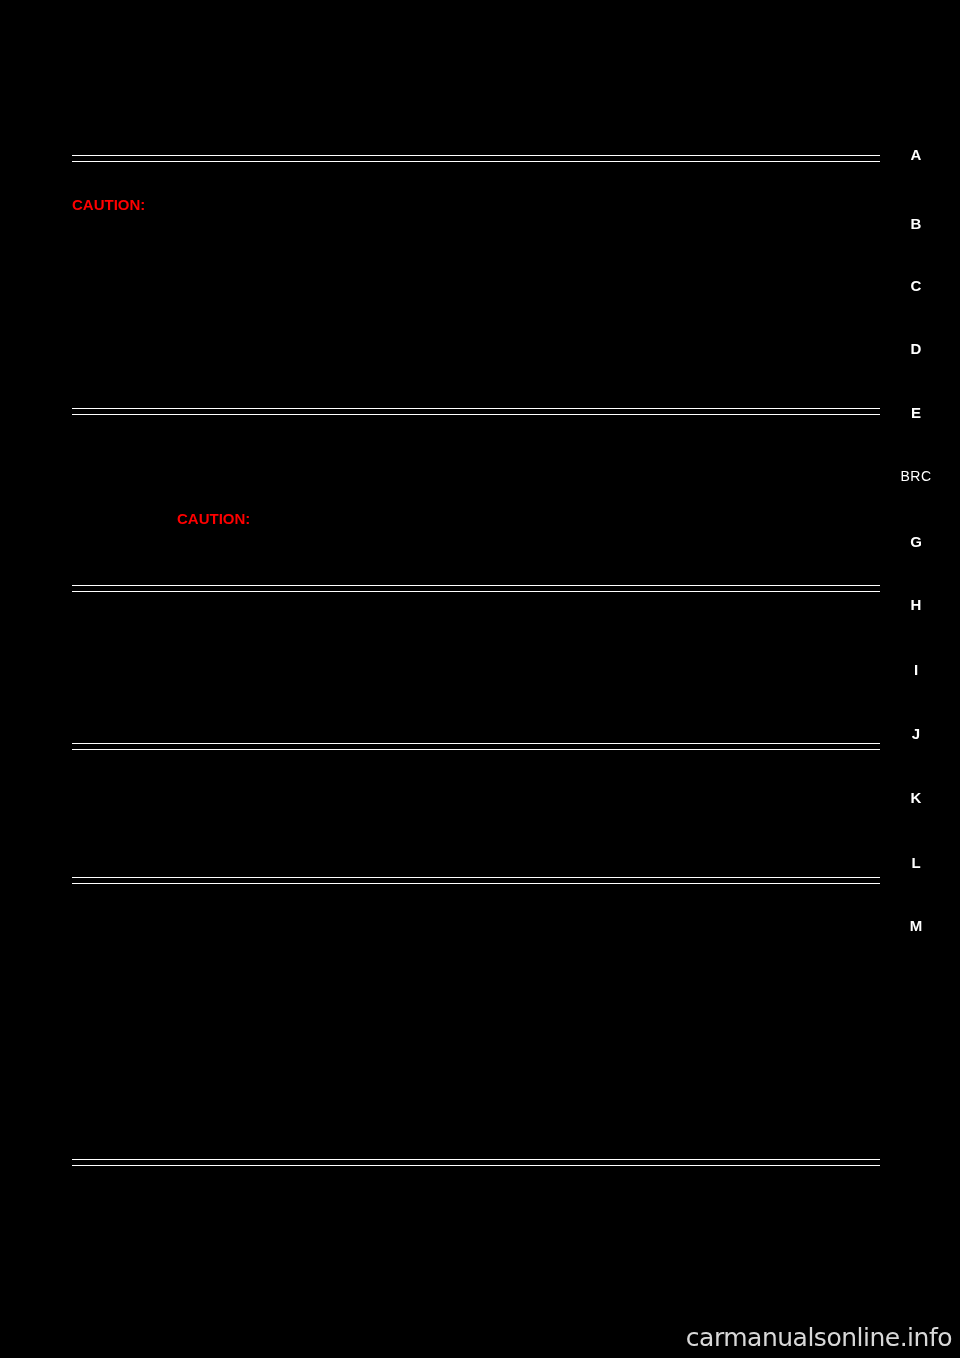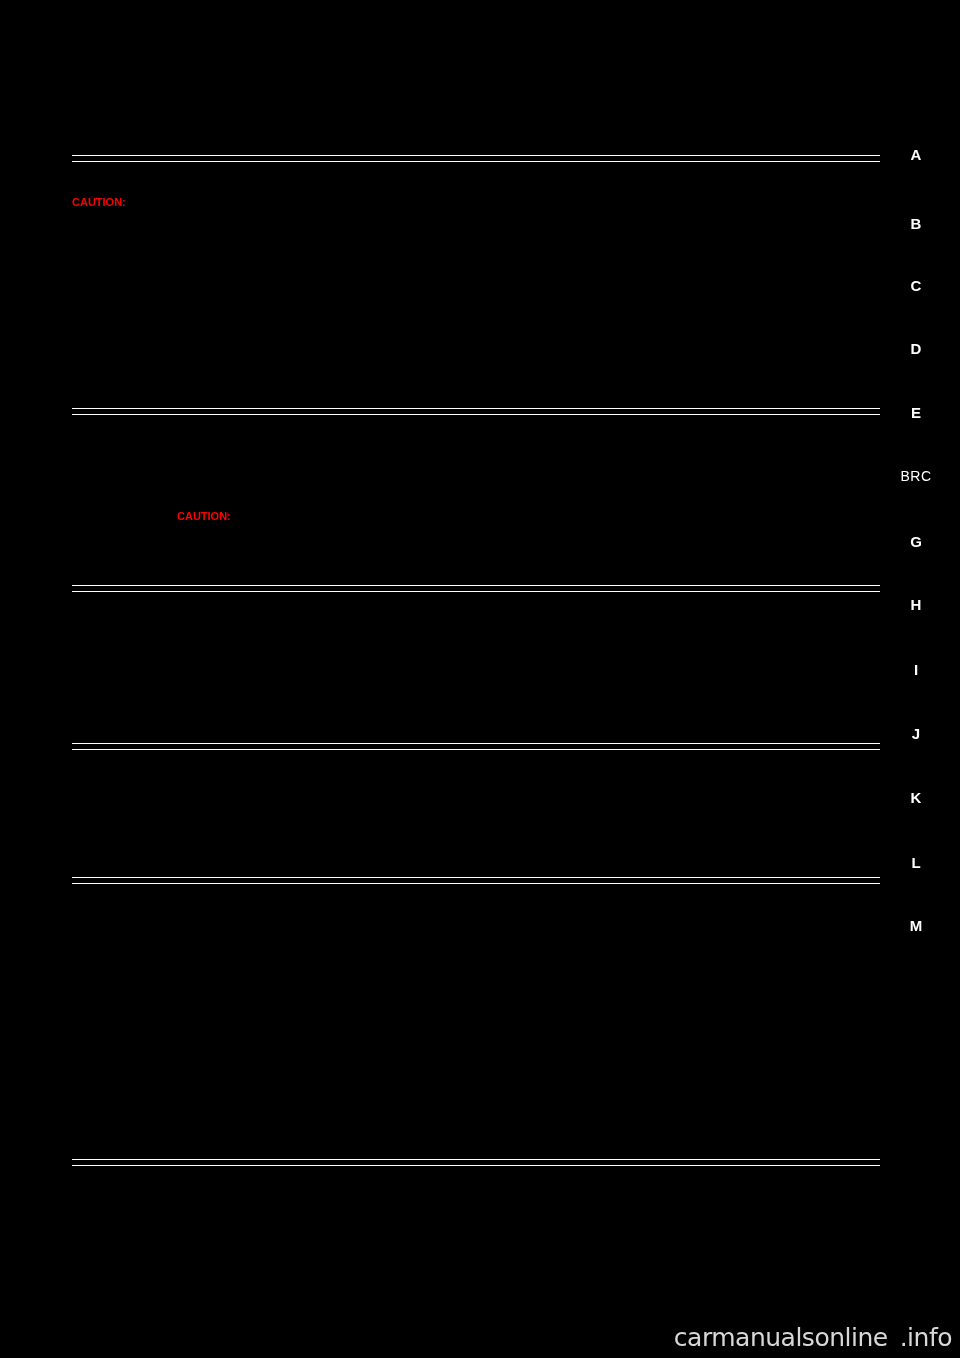--- a/index.html
+++ b/index.html
@@ -30,21 +30,21 @@
     border-top: 1.5px solid #ffffff;
     border-bottom: 1.5px solid #ffffff;
     background: transparent;
   }
 
   
   .caution {
     position: absolute;
     color: #ff0000;
     font-weight: bold;
-    font-size: 11px;
+    font-size: 15px;
     letter-spacing: 0px;
     white-space: nowrap;
   }
 
   
   .index-col {
     position: absolute;
     right: 0;
     top: 0;
     width: 72px;
@@ -74,21 +74,20 @@
     right: 8px;
     bottom: 6px;
     font-size: 25px;
     color: #d8d8d8;
     font-family: "DejaVu Sans", sans-serif;
     letter-spacing: -0.5px;
     white-space: nowrap;
   }
   .watermark .dot-info {
     color: #d8d8d8;
-    margin-left: 12px;
   }
 </style>
 </head>
 <body>
 
 <div class="page">
 
   <div class="rule" style="top:155px; width:808px;"></div>
   <div class="rule" style="top:408px; width:808px;"></div>
   <div class="rule" style="top:585px; width:808px;"></div>

